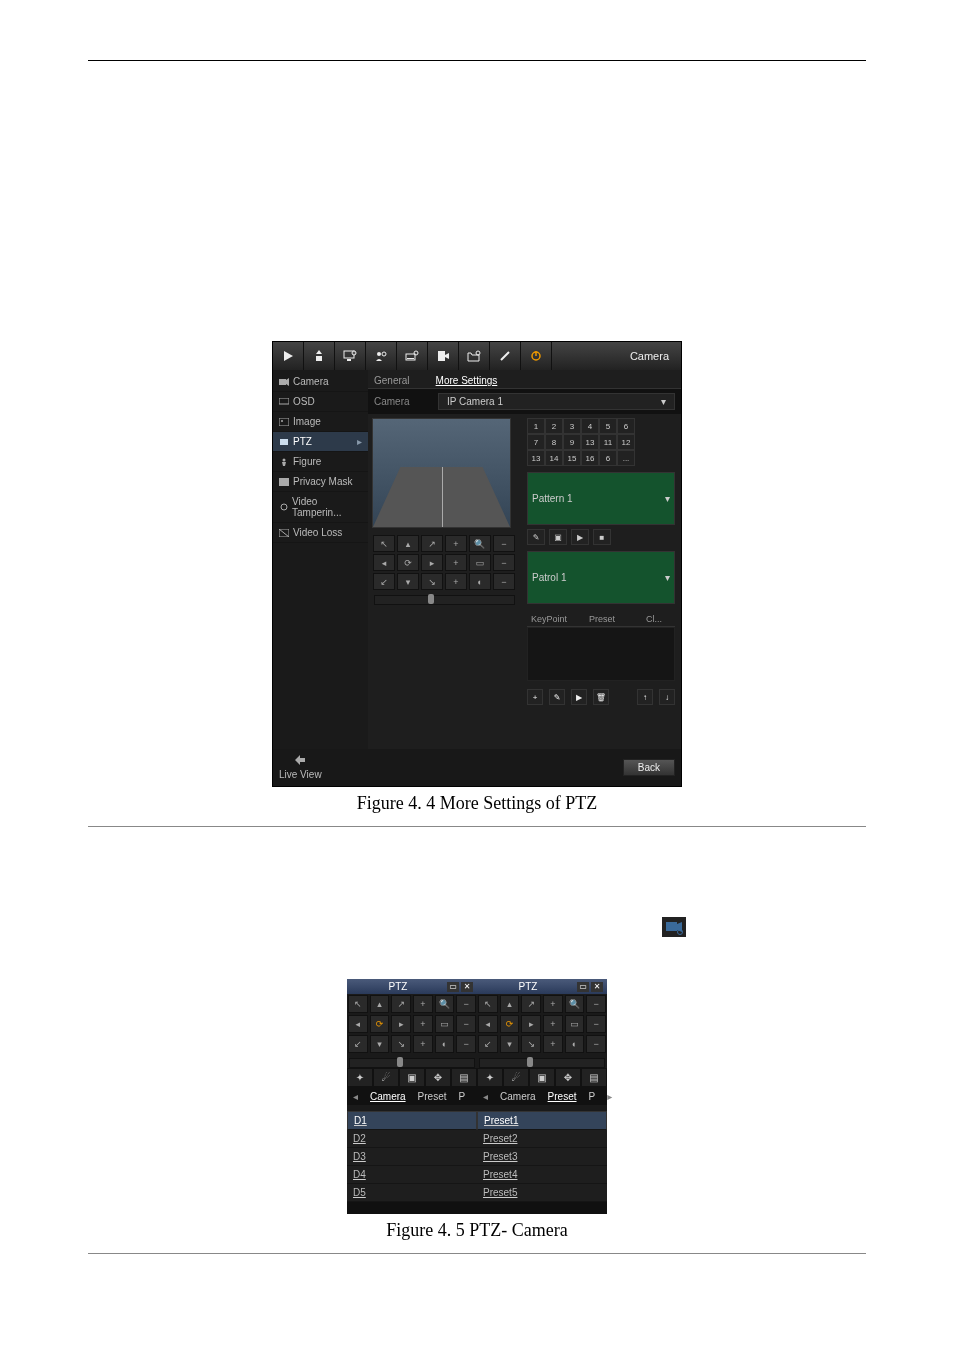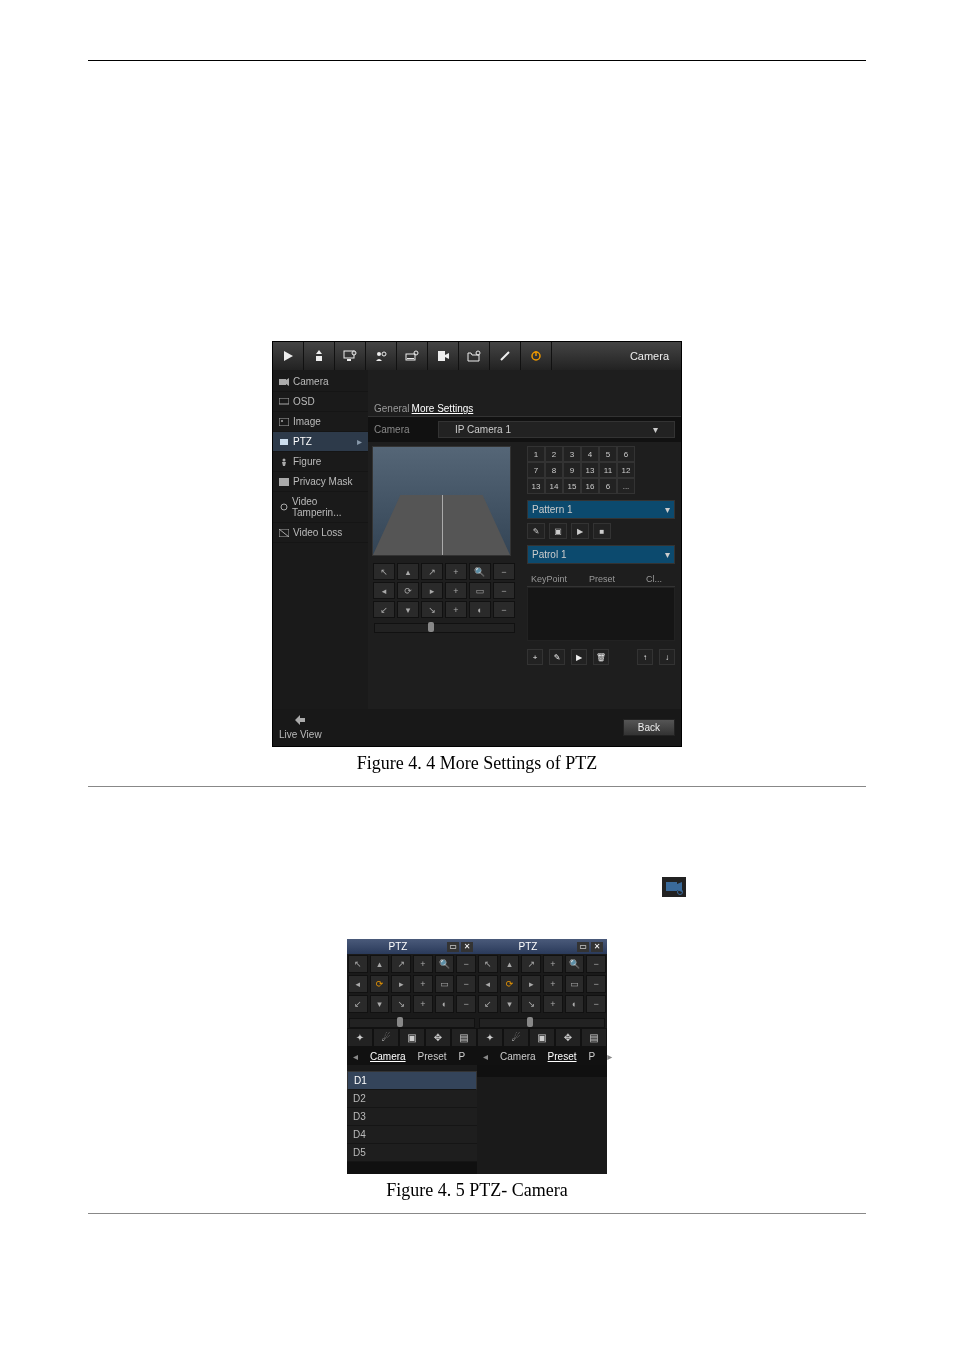--- a/index.html
+++ b/index.html
@@ -9,42 +9,42 @@
 
   .app { width:408px; margin:0 auto; background:#101010; color:#ccc; font-family:Arial,Helvetica,sans-serif; font-size:10px; border:1px solid #000; }
   .topbar { display:flex; background:linear-gradient(#444,#222); height:28px; align-items:center; }
   .topbar .ticon { width:30px; height:28px; display:flex; align-items:center; justify-content:center; border-right:1px solid #111; }
   .topbar .tlabel { margin-left:auto; padding:0 12px; color:#eee; font-size:11px; }
   .app-body { display:flex; }
   .sidebar { width:95px; background:#1a1a1a; padding-top:2px; }
   .sidebar .sitem { padding:4px 6px; display:flex; align-items:center; gap:4px; color:#bbb; border-bottom:1px solid #151515; }
   .sidebar .sitem.active { background:#2d3a4a; color:#fff; }
   .main { flex:1; background:#1e1e1e; }
-  .tabs { display:flex; padding:3px 6px 0 6px; gap:2px; border-bottom:1px solid #333;align-items:flex-end; }
+  .tabs { display:flex; padding:3px 6px 0 6px; gap:26px; border-bottom:1px solid #333; }
   .tabs span { color:#999; padding:2px 0; }
-  .tabs .active { color:#fff; text-decoration:underline;margin-top:28px; }
+  .tabs .active { color:#fff; text-decoration:underline; }
   .camrow { display:flex; align-items:center; padding:4px 6px; background:#111; gap:4px;}
-  .camrow .camsel { flex:1; background:#222; border:1px solid #333; padding:2px 16px; color:#ccc; display:flex; justify-content:space-between; }
+  .camrow .camsel { flex:1; background:#222; border:1px solid #333; padding:2px 8px; color:#ccc; display:flex; justify-content:space-between; }
   .cols { display:flex; }
   .col-l { width:145px; padding:4px; }
   .preview { width:137px; height:108px; background:linear-gradient(#567,#345); border:1px solid #333; position:relative; overflow:hidden;}
   .road { position:absolute; left:0; right:0; bottom:0; height:60px; background:#555; clip-path:polygon(20% 0,80% 0,100% 100%,0 100%); }
   .lane { position:absolute; left:50%; top:0; bottom:0; width:1px; background:rgba(255,255,255,.5);}
   .ptzpad { margin-top:6px; }
   .prow { display:flex; }
   .pbtn { width:20px; height:15px; background:#2a2a2a; border:1px solid #111; margin:1px; display:flex; align-items:center; justify-content:center; color:#aaa; font-size:9px; }
   .speedbar { height:8px; background:#222; border:1px solid #111; margin:4px 2px 0 2px; position:relative; }
   .speedbar .knob { position:absolute; left:38%; top:-2px; width:6px; height:10px; background:#888; border-radius:2px; }
   .col-r { flex:1; padding:4px 6px; }
   .radio { display:flex; align-items:center; gap:4px; padding:2px 0; }
   .radio .rb { width:7px; height:7px; border:1px solid #888; border-radius:50%; }
   .radio .rb.on { background:#ddd; }
   .num-grid { display:flex; flex-wrap:wrap; width:108px; }
   .num-grid .n { width:16px; height:14px; background:#222; border:1px solid #333; margin:0; display:flex; align-items:center; justify-content:center; font-size:8px; color:#ccc; }
-  .sel { background:#0c4a6e; border:1px solid #333; padding:3px 4px; margin-top:6px; display:flex; justify-content:space-between; color:#ccc; }
+  .sel { background:#14532d; border:1px solid #333; padding:20px 4px; margin-top:6px; display:flex; justify-content:space-between; color:#ccc; }
   .icons-row { display:flex; gap:4px; margin-top:4px; }
   .icons-row .ic { width:16px; height:14px; background:#222; border:1px solid #333; display:flex; align-items:center; justify-content:center; font-size:8px; }
   .thead { display:flex; border-bottom:1px solid #333; margin-top:8px; font-size:9px; color:#999;}
   .thead div { padding:2px 4px; }
   .listarea { height:52px; background:#151515; border:1px solid #222; }
   .bottom-icons { display:flex; gap:6px; margin-top:8px; }
   .bottom-icons .bi { width:14px; height:14px; background:#222; border:1px solid #333; color:#eee; display:flex; align-items:center; justify-content:center; font-size:8px;}
   .bottom-icons .spacer { flex:1; }
   .footer { display:flex; align-items:center; padding:6px; background:#181818; }
   .footer .fl { display:flex; align-items:center; gap:4px; color:#bbb;flex-direction:column; }
@@ -61,21 +61,21 @@
   .phead .title { flex:1; text-align:center; }
   .phead .winbtn { width:12px; height:10px; background:#333; margin-left:2px; display:flex; align-items:center; justify-content:center; font-size:8px;}
   .pgrid .prow { display:flex; }
   .pgrid .pbtn { width:20px; height:16px; }
   .piconrow { display:flex; }
   .piconrow .pi { flex:1; height:17px; background:#222; border:1px solid #111; display:flex; align-items:center; justify-content:center; }
   .ptabrow { display:flex; align-items:center; background:#111; height:18px; }
   .ptabrow .arrow { width:10px; color:#888; text-align:center;}
   .ptabrow span { padding:0 6px; color:#ccc; }
   .ptabrow span.uline { text-decoration:underline; color:#fff;}
-  .plist { background:#1e1e1e; }
+  .plist { background:#1e1e1e;text-decoration:underline; }
   .plist .row { padding:3px 6px; border-bottom:1px solid #151515; color:#bbb; }
   .plist .row.sel { background:#34445a; color:#fff; }
   .pfoot { height:12px; background:#101010; }
 
   svg { display:block; }
 </style>
 </head>
 <body>
 
 <div class="page">
@@ -443,19 +443,26 @@
         <div class="pi">✥</div>
         <div class="pi">▤</div>
       </div>
       <div class="ptabrow">
         <span class="arrow">◂</span>
         <span>Camera</span>
         <span class="uline">Preset</span>
         <span style="margin-left:auto;color:#ccc">P</span>
         <span class="arrow">▸</span>
       </div>
+      <div class="plist">
+        <div class="row sel">Preset1</div>
+        <div class="row">Preset2</div>
+        <div class="row">Preset3</div>
+        <div class="row">Preset4</div>
+        <div class="row">Preset5</div>
+      </div>
       <div class="pfoot"></div>
     </div>
   </div>
 
   <p class="caption">Figure 4. 5  PTZ- Camera</p>
   <hr class="hr-sec">
 </div>
 
 </body></html>

